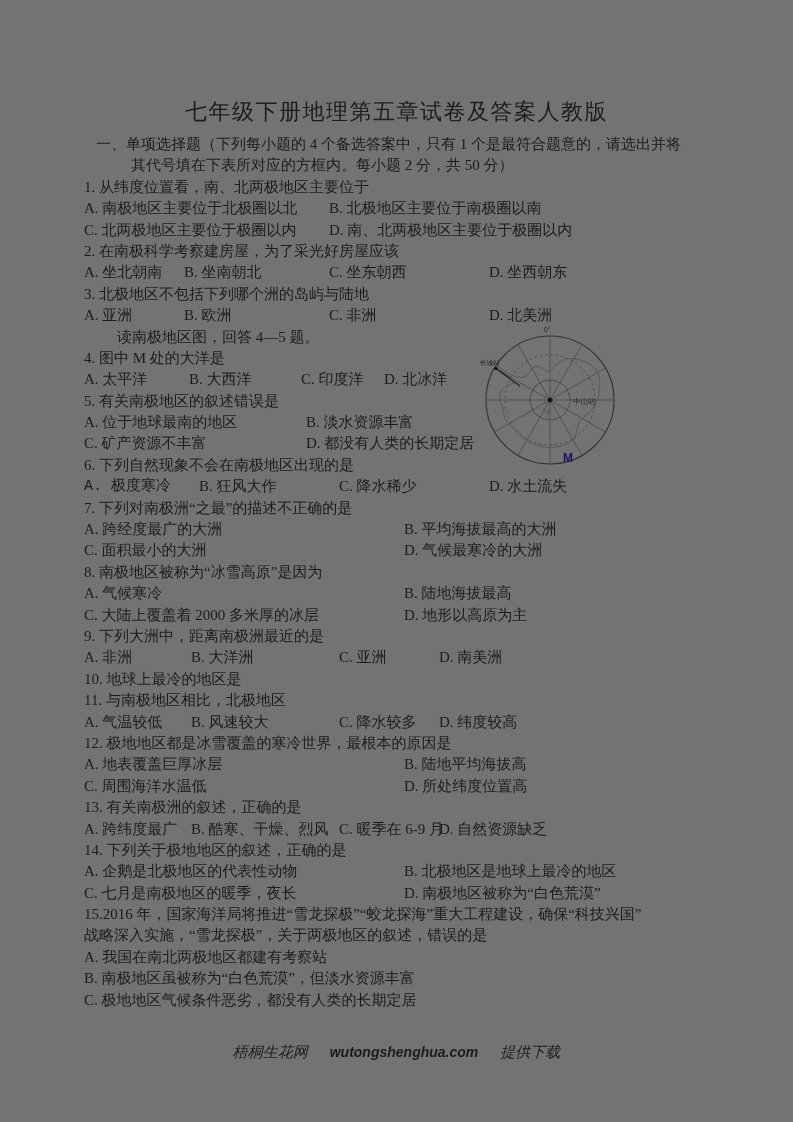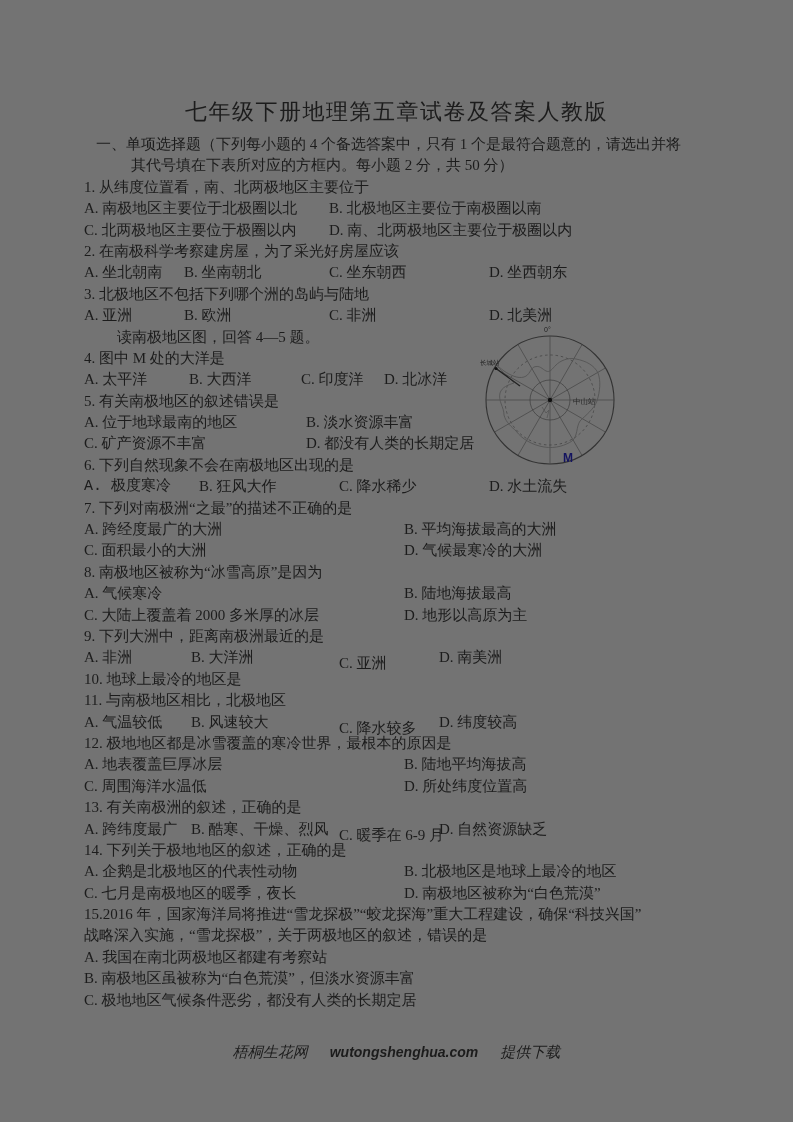--- a/index.html
+++ b/index.html
@@ -22,21 +22,21 @@
   .c4a > span:nth-child(2){width:145px;}
   .c4a > span:nth-child(3){width:160px;}
   .c4b > span:nth-child(1){width:105px;}
   .c4b > span:nth-child(2){width:112px;}
   .c4b > span:nth-child(3){width:83px;}
   .c4c > span:nth-child(1){width:115px;font-family:Liberation Mono, monospace;}
   .c4c > span:nth-child(2){width:140px;}
   .c4c > span:nth-child(3){width:150px;}
   .c4d > span:nth-child(1){width:107px;}
   .c4d > span:nth-child(2){width:148px;}
-  .c4d > span:nth-child(3){width:100px;margin-top:6px;}
+  .c4d > span:nth-child(3){width:100px;}
   .map{position:absolute;left:460px;top:315px;width:250px;height:170px;}
   .footer{position:absolute;top:1042px;left:0;right:0;display:flex;
           justify-content:center;gap:22px;font-size:15px;line-height:20px;font-style:italic;}
   .footer .domain{font-family:"Liberation Sans","DejaVu Sans",sans-serif;
           font-weight:bold;font-size:14px;}
 </style>
 </head>
 <body>
 
 <div class="page">

